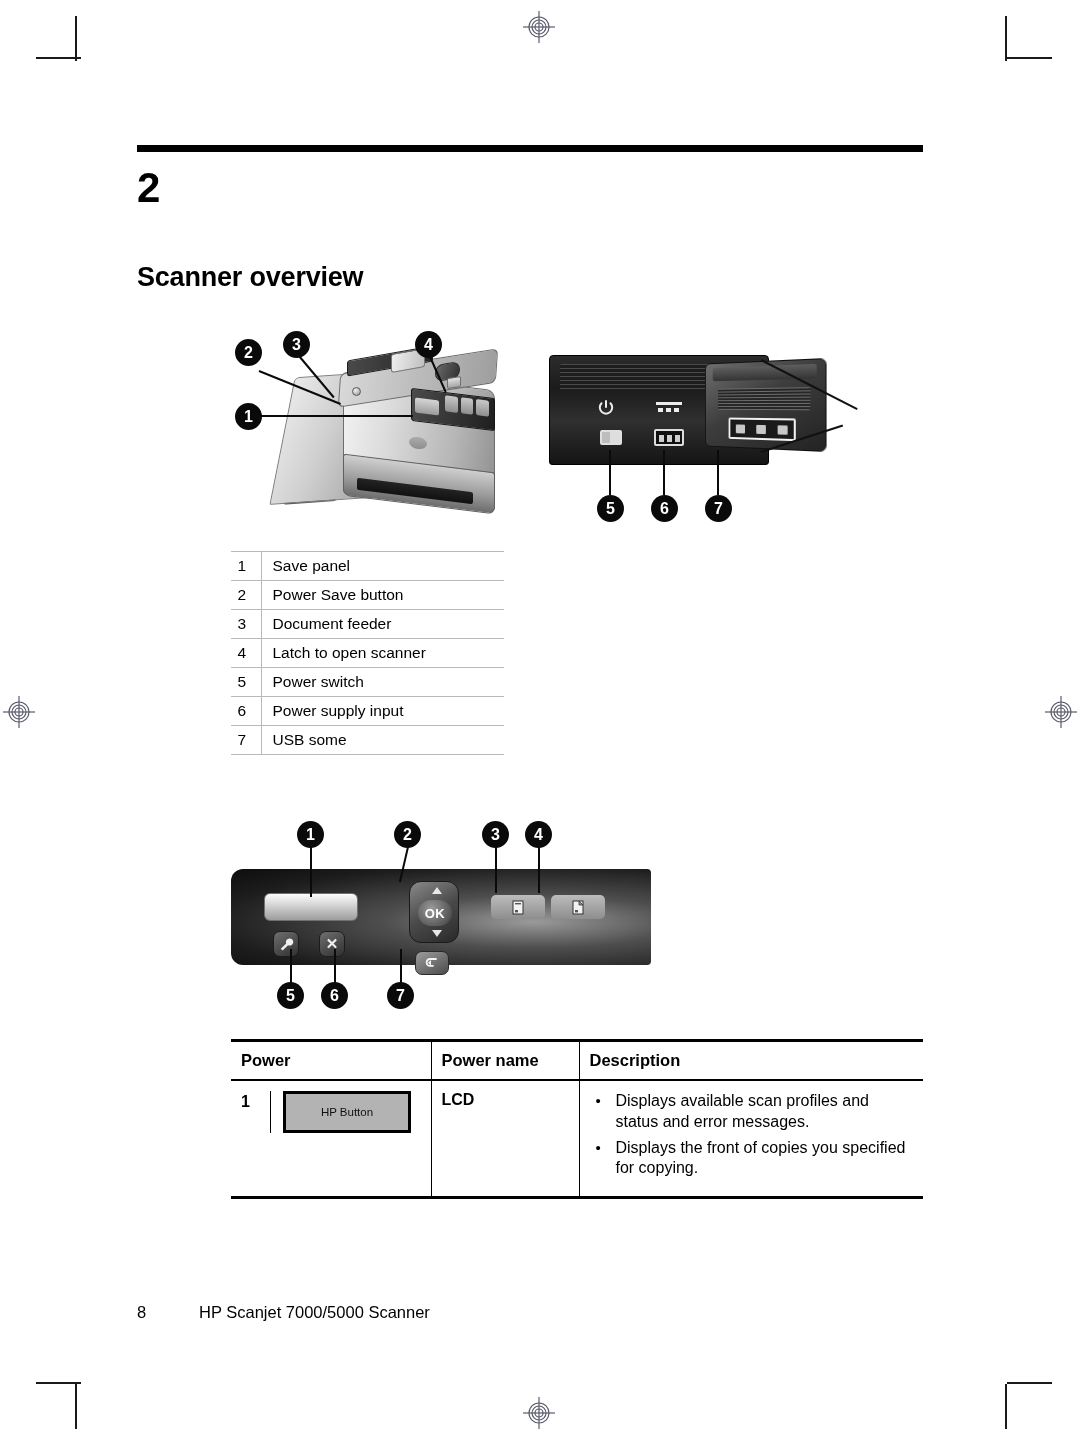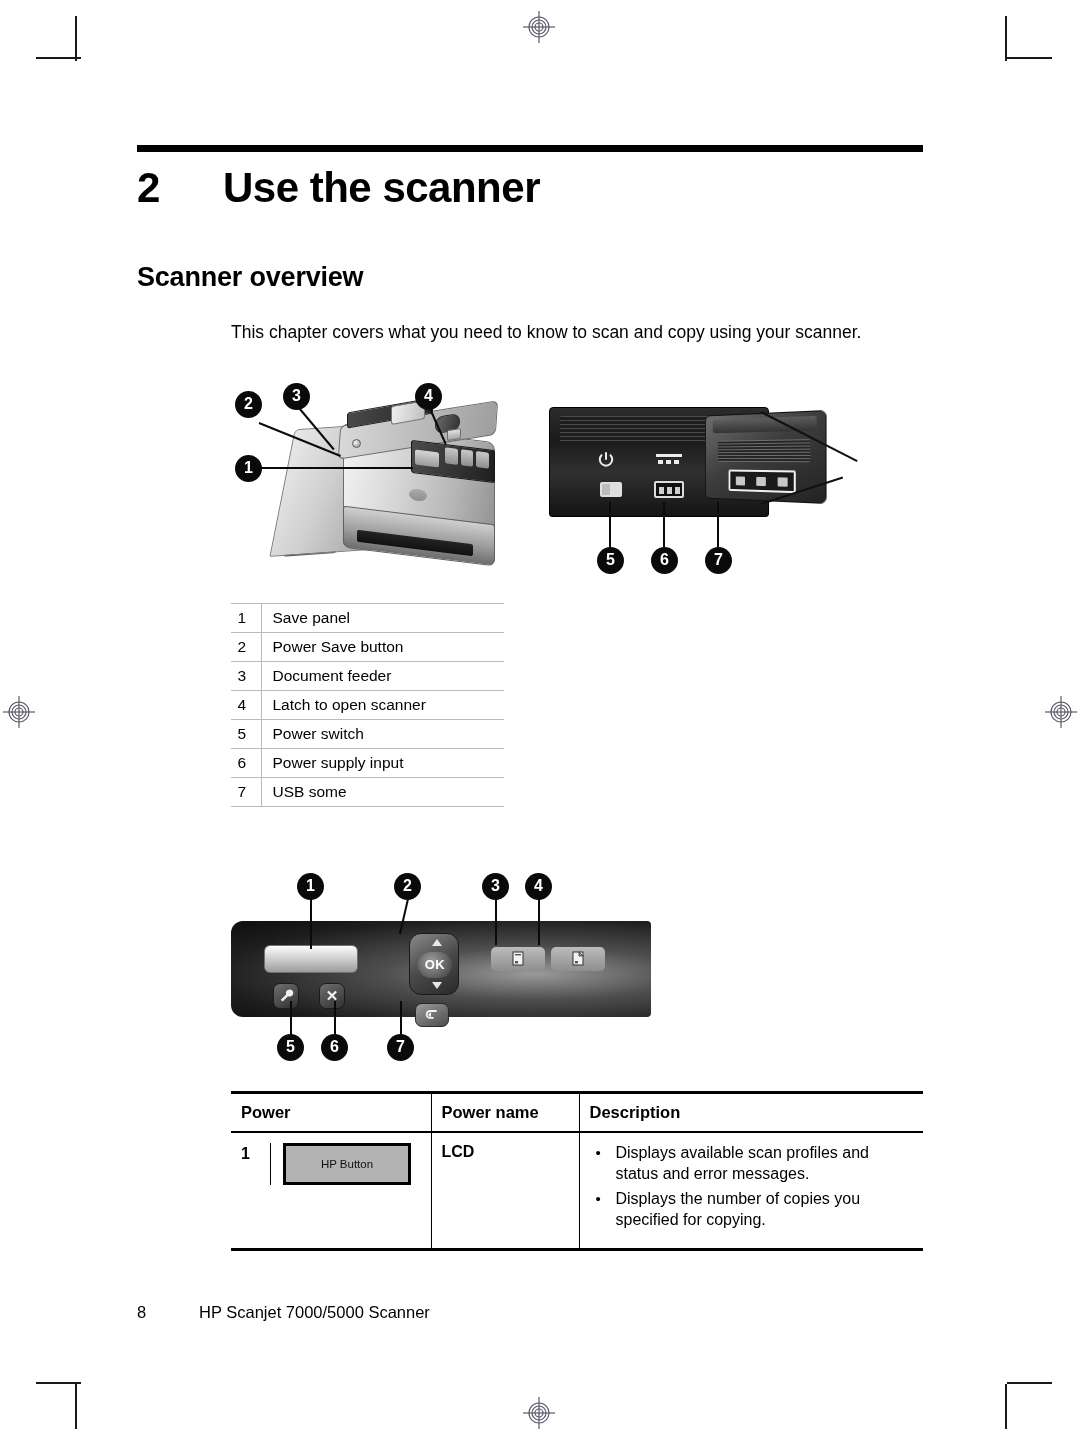--- a/index.html
+++ b/index.html
@@ -46,21 +46,21 @@
     letter-spacing: -0.5px;
     color: #000;
     margin-bottom: 50px;
   }
   .chapter-num { width: 86px; flex: none; }
 
   h2.section {
     font-size: 27px;
     font-weight: bold;
     color: #000;
-    margin-bottom: 27px;
+    margin-bottom: 17px;
     letter-spacing: -0.2px;
   }
 
   h3.subsection {
     font-size: 19px;
     font-weight: bold;
     color: #000;
     margin-bottom: 14px;
     margin-left: 3px;
     letter-spacing: -0.1px;
@@ -577,25 +577,23 @@
   <line x1="17" y1="1" x2="17" y2="33" stroke="#5b5b6b" stroke-width="1.2"></line>
   <line x1="1" y1="17" x2="33" y2="17" stroke="#5b5b6b" stroke-width="1.2"></line>
 </svg>
 
 <div class="page">
 
   <div class="chapter-rule"></div>
 
   <div class="chapter-head">
     <span class="chapter-num">2</span>
-    <span>Use the scanner</span>
   </div>
 
   <h2 class="section">Scanner overview</h2>
-  <p class="body-text">This chapter covers what you need to know to scan and copy using your scanner.</p>
 
   <div class="fig-overview">
 
     <div class="lead" style="left:28px; top:45px; width:88px; height:2px; transform:rotate(22deg); transform-origin:left center;"></div>
     <div class="lead" style="left:63px; top:24px; width:62px; height:2px; transform:rotate(50deg); transform-origin:left center;"></div>
     <div class="lead" style="left:196px; top:24px; width:46px; height:2px; transform:rotate(66deg); transform-origin:left center;"></div>
     <div class="lead" style="left:26px; top:90px; width:156px; height:2px;"></div>
     <div class="lead" style="left:378px; top:125px; width:2px; height:45px;"></div>
     <div class="lead" style="left:432px; top:125px; width:2px; height:45px;"></div>
     <div class="lead" style="left:486px; top:125px; width:2px; height:45px;"></div>
@@ -787,21 +785,21 @@
         <td class="c-icon">
           <div class="icon-inner">
             <div class="icon-num">1</div>
             <div class="lcd-thumb">HP Button</div>
           </div>
         </td>
         <td class="c-name">LCD</td>
         <td>
           <ul class="bullets">
             <li>Displays available scan profiles and status and error messages.</li>
-            <li>Displays the number of copies you specified for copying.</li>
+            <li>Displays the front of copies you specified for copying.</li>
           </ul>
         </td>
       </tr>
     </tbody>
   </table>
 
 </div>
 
 <div class="footer">
   <span class="pg">8</span>

